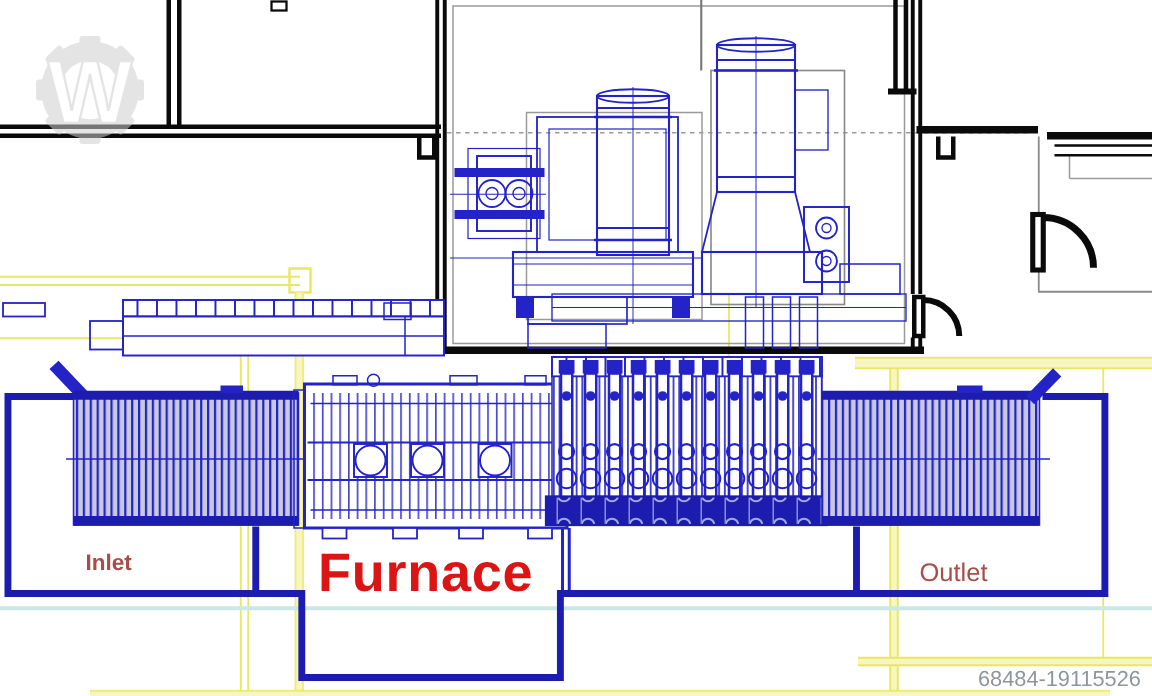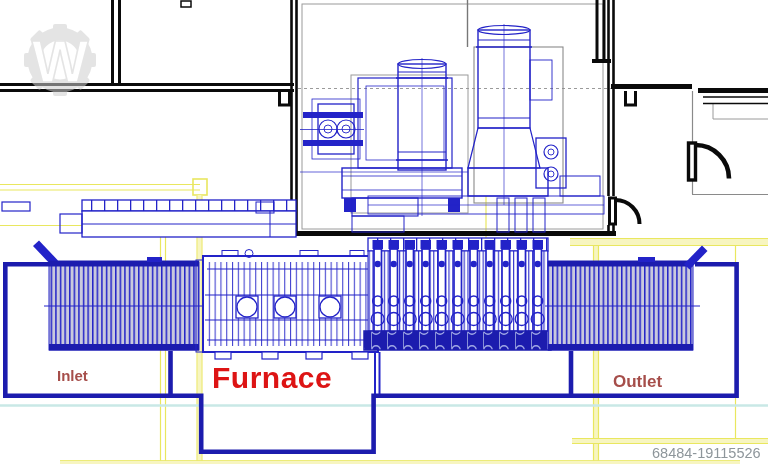--- a/index.html
+++ b/index.html
@@ -7,22 +7,22 @@
           font-family:"Liberation Sans",sans-serif;}
   .canvas svg{position:absolute;left:0;top:0;}
   
   .bl{stroke:var(--cad-blue);fill:none;}
   .bf{fill:var(--cad-blue);stroke:none;}
   .kl{stroke:var(--wall-black);fill:none;}
   .gl{stroke:#9a9a9a;fill:none;}
   .yl{stroke:var(--grid-yellow);fill:none;}
   .lbl{position:absolute;white-space:nowrap;}
   .lbl-inlet{left:57px;top:367px;font-size:15px;font-weight:600;color:var(--label-red);}
-  .lbl-outlet{left:613px;top:372px;font-size:17px;font-weight:700;color:var(--label-red);}
-  .lbl-furnace{left:212px;top:361px;font-size:30px;font-weight:800;color:var(--furnace-red);letter-spacing:.5px;}
+  .lbl-outlet{left:613px;top:372px;font-size:17px;font-weight:400;color:var(--label-red);}
+  .lbl-furnace{left:212px;top:361px;font-size:36px;font-weight:800;color:var(--furnace-red);letter-spacing:.5px;}
   .lbl-id{left:652px;top:445px;font-size:14.5px;color:var(--id-gray);}
   .watermark{position:absolute;left:613px;top:32px;width:120px;height:120px;opacity:.55;}
 </style>
 </head>
 <body>
 
 <div class="canvas">
 
 <svg width="768" height="464" viewBox="0 0 768 464">
   <defs>

